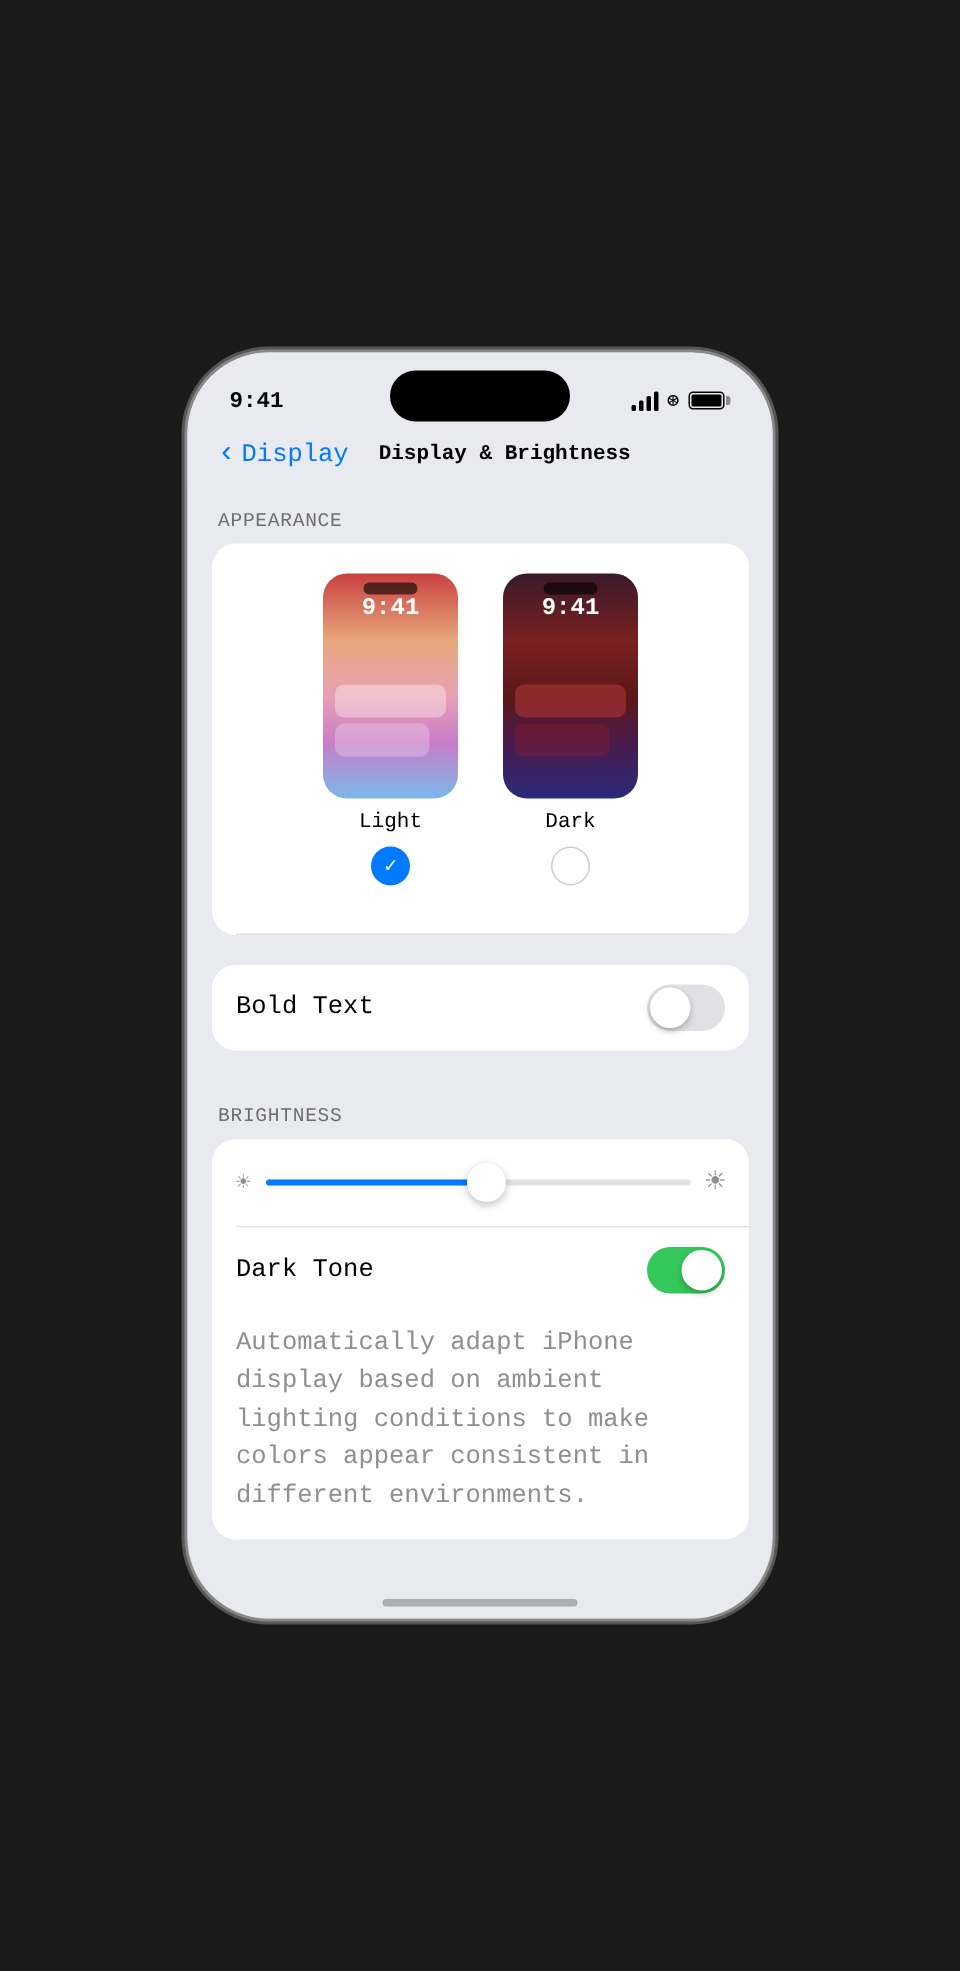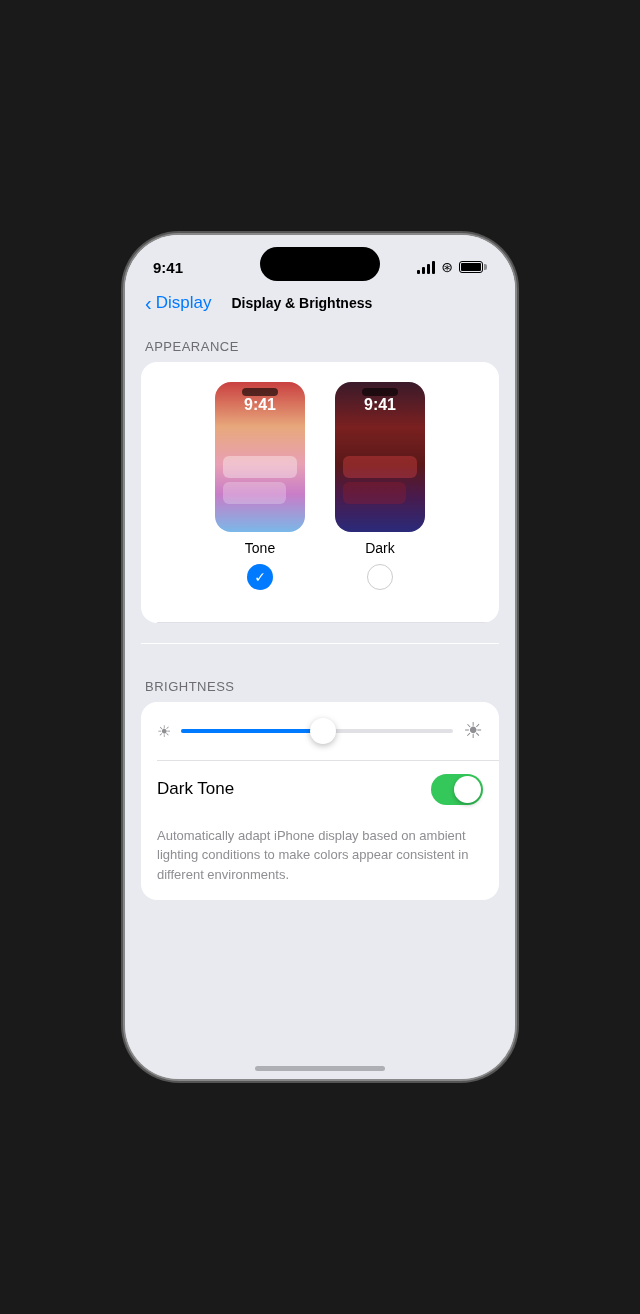--- a/index.html
+++ b/index.html
@@ -22,20 +22,21 @@
       box-shadow: 0 0 0 2px #888, 0 0 0 4px #555, inset 0 0 0 2px #ccc;
       overflow: hidden;
     }
 
     .phone-screen {
       position: absolute;
       top: 0; left: 0; right: 0; bottom: 0;
       background: #e8eaf0;
       border-radius: 54px;
       overflow: hidden;
+      font-family: Liberation Mono, monospace;
     }
 
     
     .status-bar {
       display: flex;
       justify-content: space-between;
       align-items: center;
       padding: 14px 28px 0;
       height: 50px;
       background: #e8eaf0;
@@ -332,21 +333,21 @@
       color: #8e8e93;
     }
 
     .sun-lg::before {
       content: '☀';
       font-size: 22px;
       color: #8e8e93;
     }
 
     .true-tone-desc {
-      font-size: 13px;
+      font-size: 17px;
       color: #8e8e93;
       line-height: 1.5;
       padding: 0 16px 16px;
       margin-top: 8px;
     }
 
     
     .home-indicator {
       position: absolute;
       bottom: 8px;
@@ -449,21 +450,21 @@
 
             <div class="appearance-option">
               <div class="phone-preview phone-preview-light">
                 <div class="preview-notch"></div>
                 <div class="preview-time">9:41</div>
                 <div class="preview-bars">
                   <div class="preview-bar preview-bar-light-1"></div>
                   <div class="preview-bar preview-bar-light-2"></div>
                 </div>
               </div>
-              <span class="appearance-label">Tone</span>
+              <span class="appearance-label">Light</span>
               <div class="appearance-radio appearance-radio-selected">✓</div>
             </div>
 
             <div class="appearance-option">
               <div class="phone-preview phone-preview-dark">
                 <div class="preview-notch"></div>
                 <div class="preview-time">9:41</div>
                 <div class="preview-bars">
                   <div class="preview-bar preview-bar-dark-1"></div>
                   <div class="preview-bar preview-bar-dark-2"></div>
@@ -472,20 +473,26 @@
               <span class="appearance-label">Dark</span>
               <div class="appearance-radio appearance-radio-unselected"></div>
             </div>
           </div>
         </div>
         <div class="divider"></div>
       </div>
 
       <div class="card">
         <div class="divider"></div>
+        <div class="row">
+          <span class="row-label">Bold Text</span>
+          <div class="toggle toggle-off">
+            <div class="toggle-thumb"></div>
+          </div>
+        </div>
       </div>
 
       <div class="section-label">BRIGHTNESS</div>
 
       <div class="card">
         <div class="brightness-card">
           <div class="brightness-row">
             <span class="sun-sm"></span>
             <div class="slider-track">
               <div class="slider-fill" style="width: 52%;"></div>

